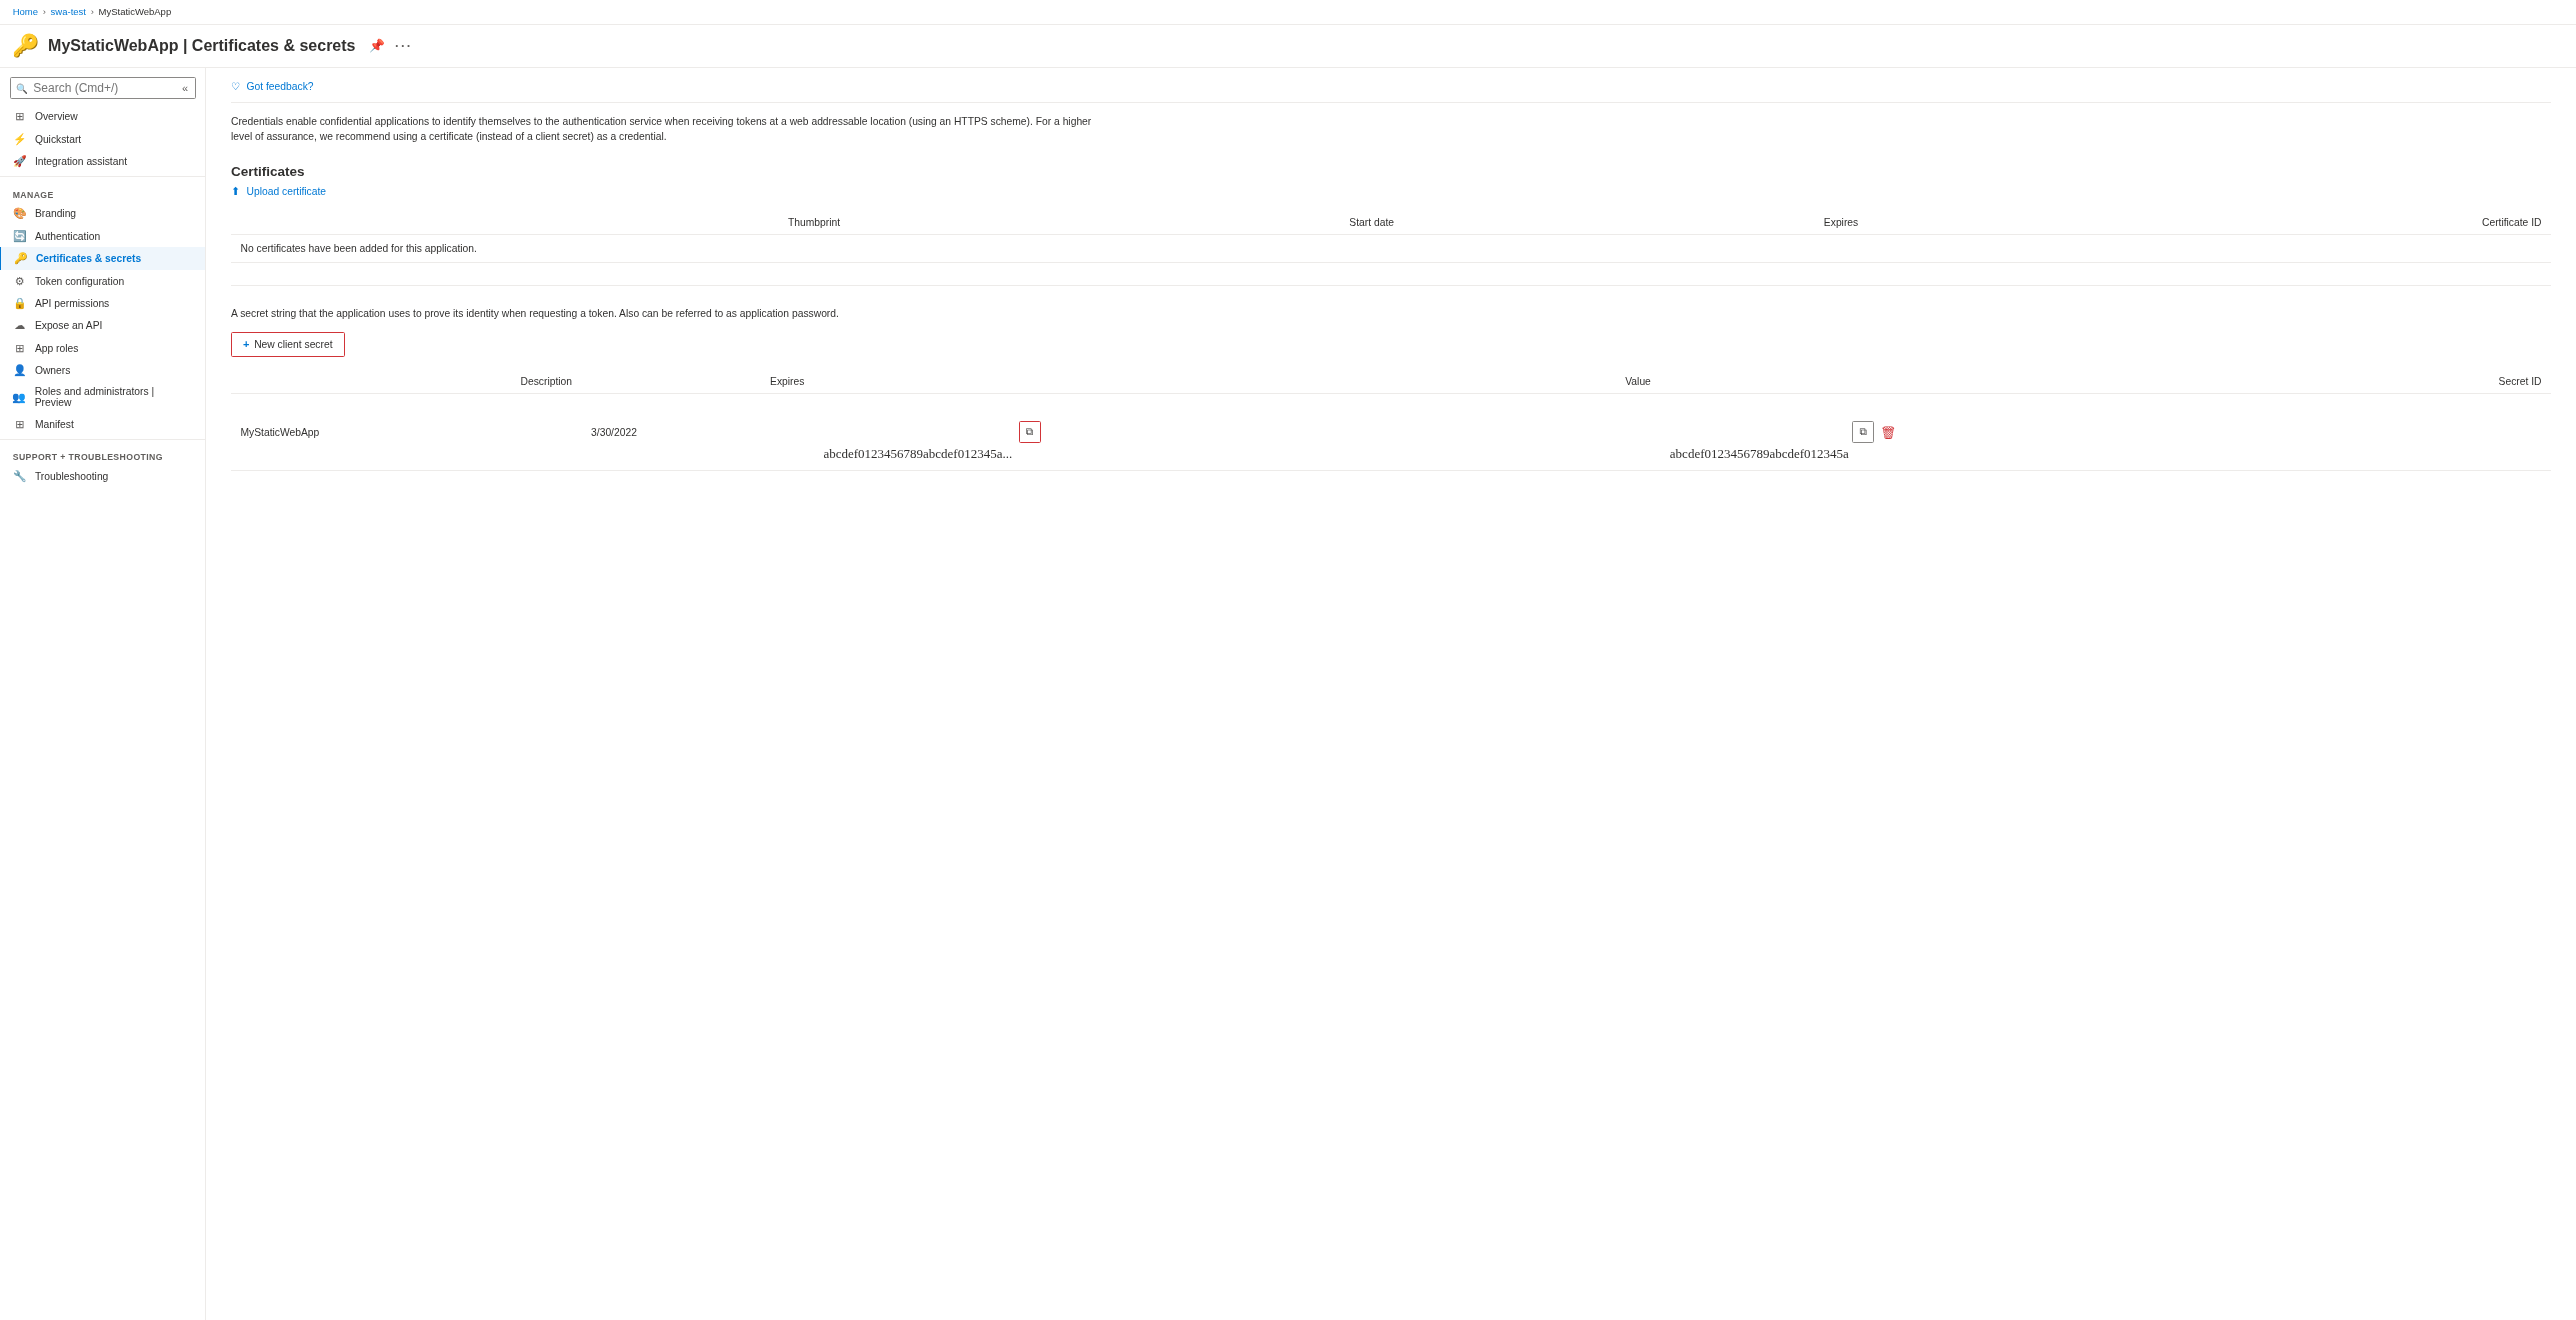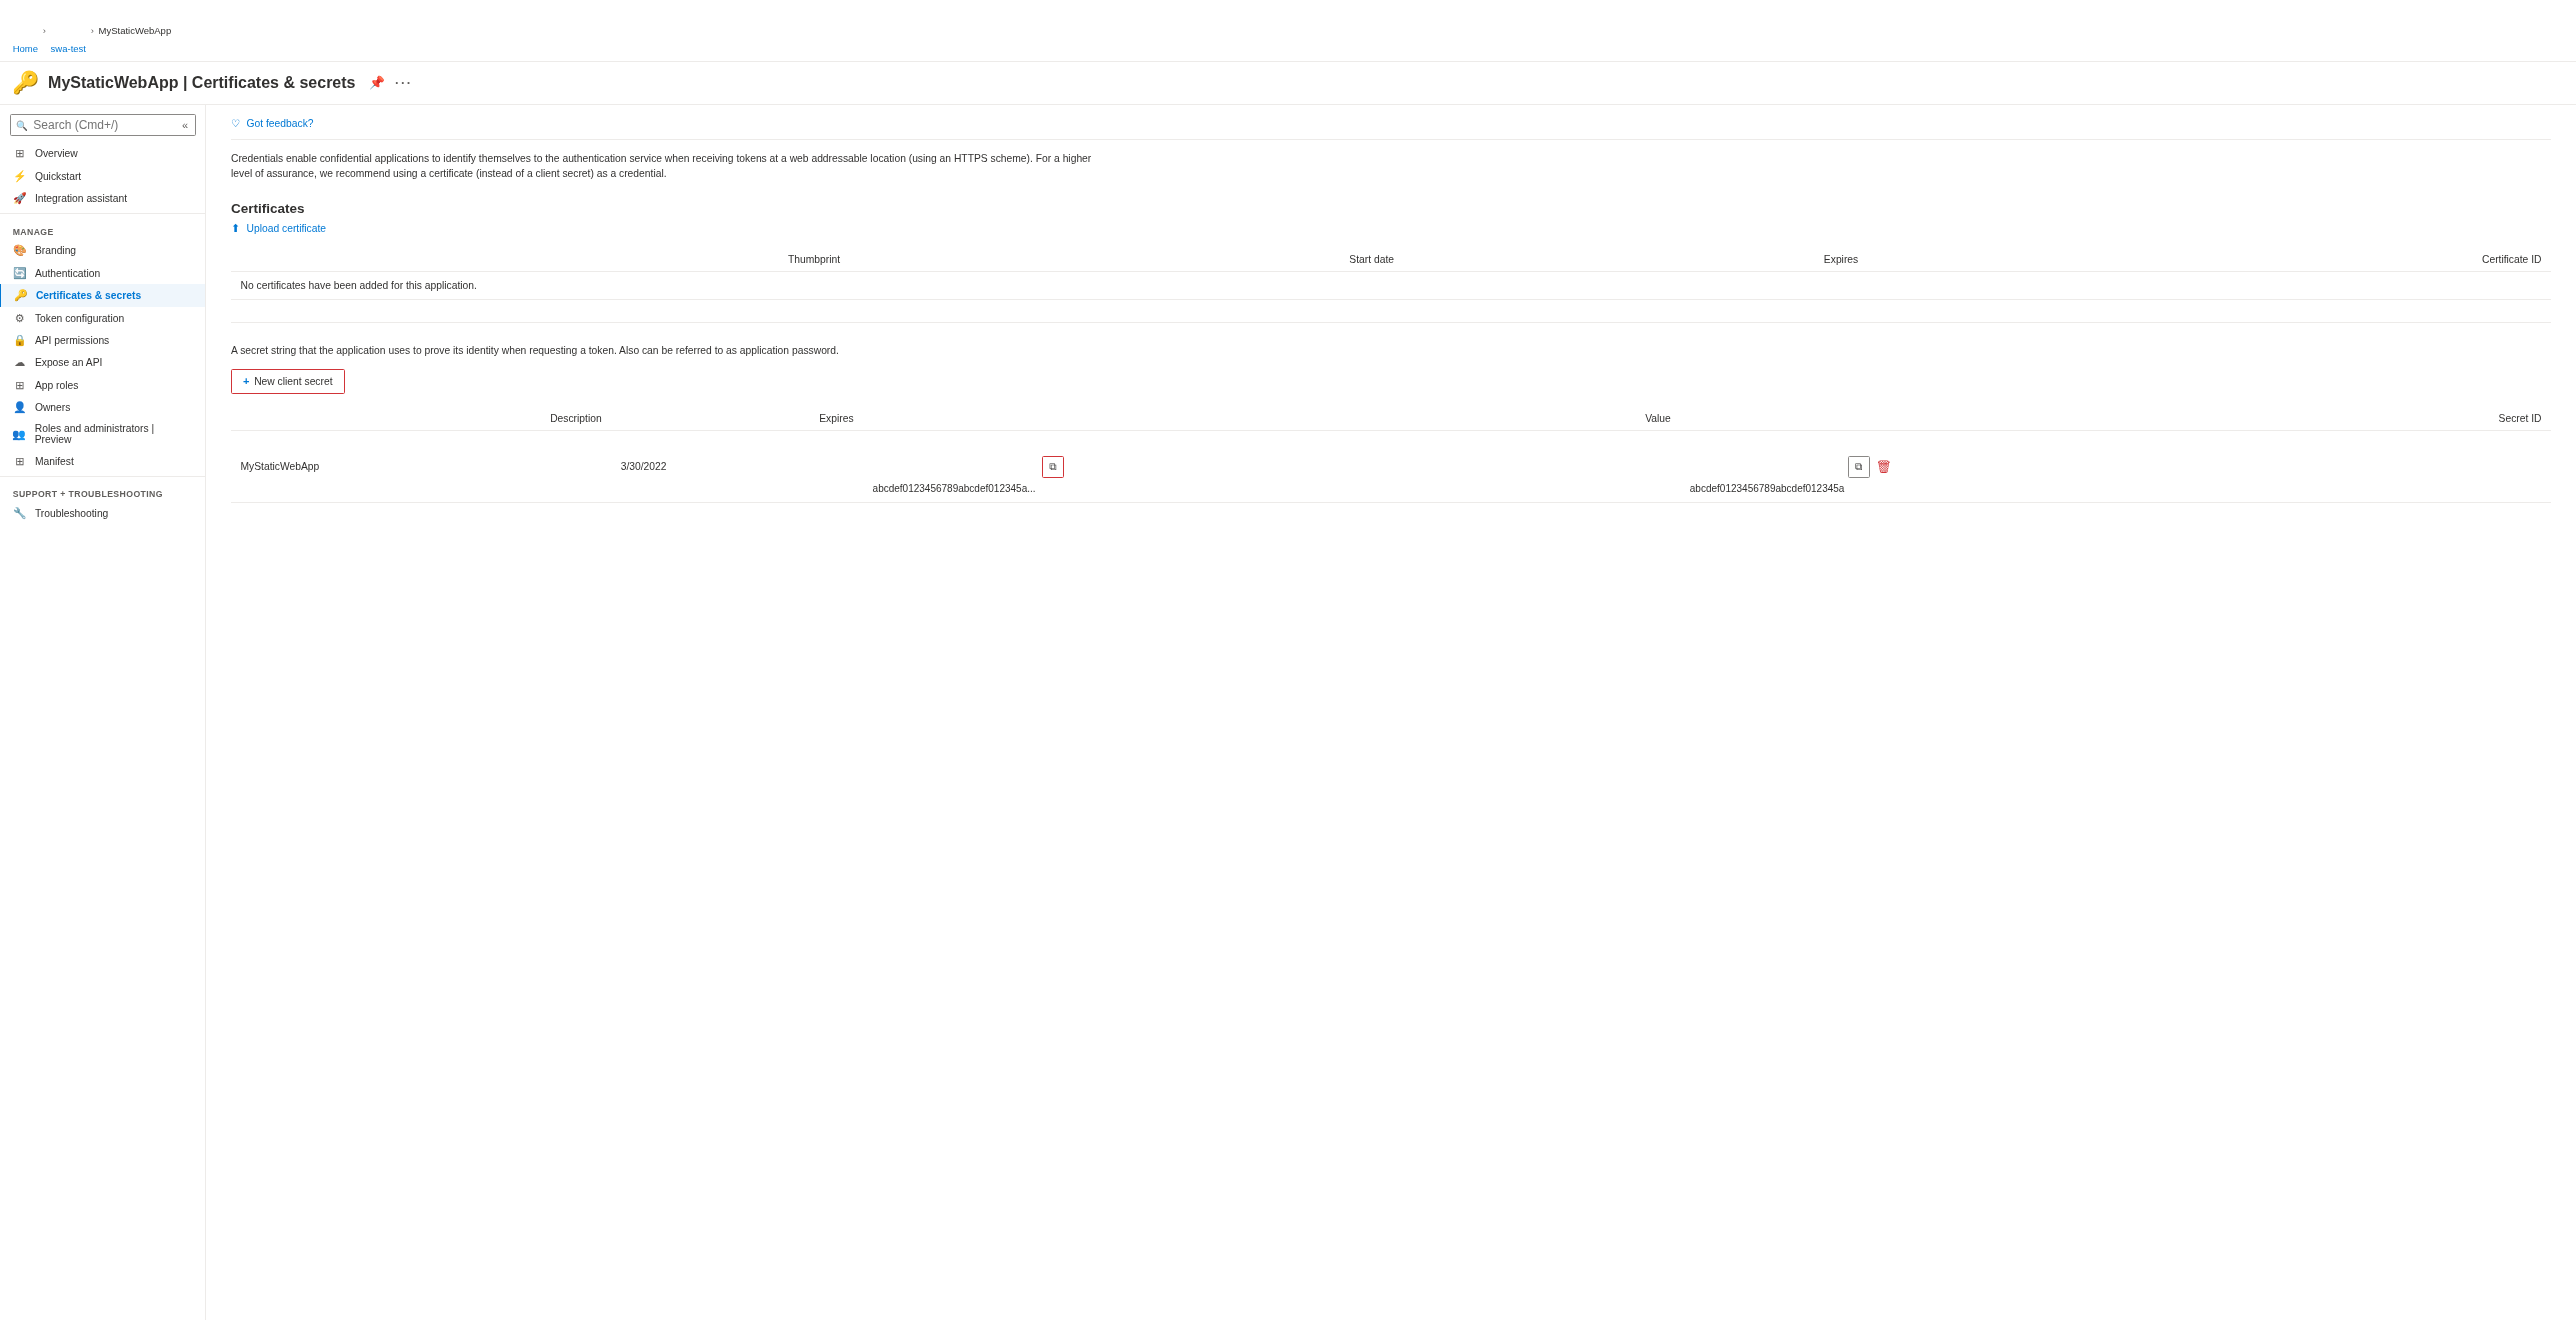--- a/index.html
+++ b/index.html
@@ -10,21 +10,21 @@
       padding: 6.3px 12.7px;
       font-size: 9.5px;
       color: #0078d4;
       background: #fff;
       border-bottom: 0.8px solid #edebe9;
       display: flex;
       align-items: center;
       gap: 4.7px;
     }
     .breadcrumb-bar span.sep { color: #605e5c; }
-    .breadcrumb-bar a { color: #0078d4; text-decoration: none; margin-top: 37px; }
+    .breadcrumb-bar a { color: #0078d4; text-decoration: none; }
     .breadcrumb-bar span.current { color: #323130; }
 
     
     .page-header {
       padding: 8px 12.7px 8px 12.7px;
       display: flex;
       align-items: center;
       gap: 8px;
       border-bottom: 0.8px solid #edebe9;
     }
@@ -220,22 +220,22 @@
       font-size: 12.7px;
     }
 
     .value-cell {
       display: flex;
       align-items: center;
       gap: 6.3px;
     }
 
     .secret-value-text {
-      font-family: Liberation Sans, sans-serif;
-      font-size: 10px;
+      font-family: Liberation Serif, serif;
+      font-size: 13px;
       margin-top: 44px;
     }
 
     .action-icons-cell {
       display: flex;
       align-items: center;
       gap: 3.2px;
     }
   </style>
 </head>

